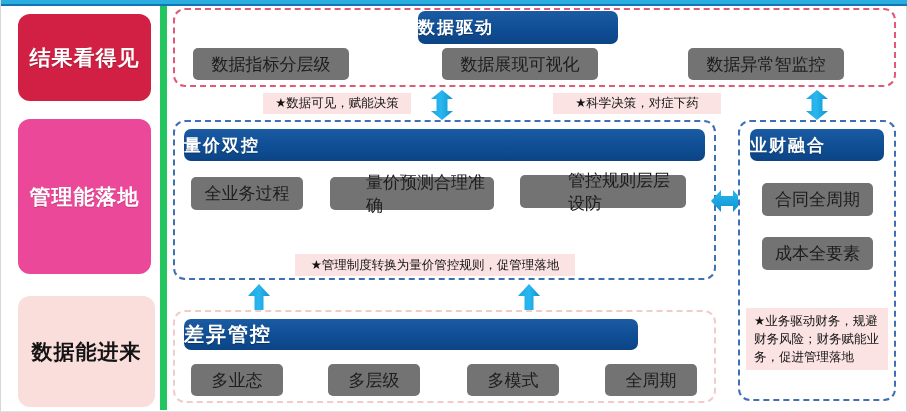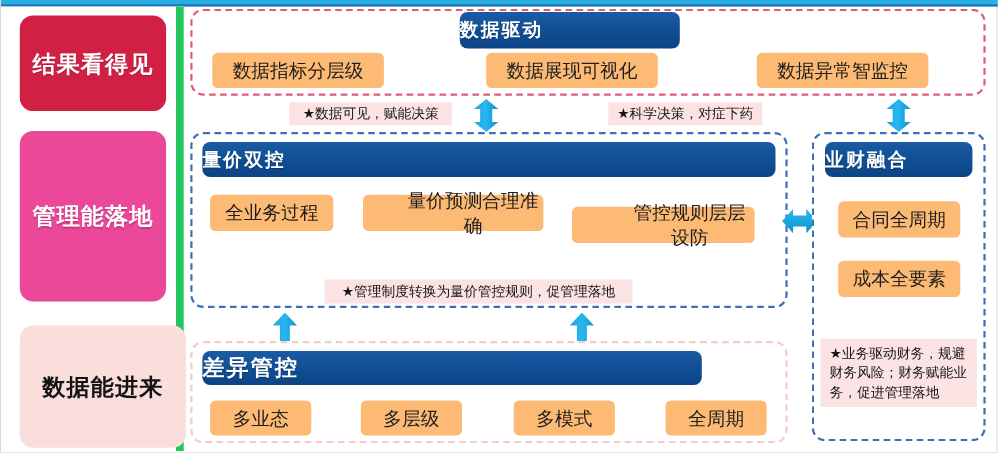--- a/index.html
+++ b/index.html
@@ -18,42 +18,42 @@
   
   .rail{position:absolute;left:0;top:6px;width:166px;height:404px;background:#fff;
         border-right:7px solid #22c55e;box-sizing:border-box;}
   .rail-box{position:absolute;left:17px;border-radius:12px;display:flex;align-items:center;
             justify-content:center;text-align:center;box-sizing:border-box;
             font-weight:bold;letter-spacing:1px;}
   .rail-red{top:8px;width:133px;height:87px;background:#d12043;color:#fff;font-size:21px;
             text-shadow:0 1px 1px rgba(0,0,0,.25);}
   .rail-cyan{top:113px;width:133px;height:155px;background:#ec4899;color:#fff;font-size:21px;
              text-shadow:0 1px 1px rgba(0,0,0,.18);}
-  .rail-pink{top:290px;width:151px;height:111px;background:#fadedb;color:#141414;font-size:21px;}
+  .rail-pink{top:290px;width:137px;height:111px;background:#fadedb;color:#141414;font-size:21px;}
 
   
   .dash{position:absolute;box-sizing:border-box;border-radius:12px;background:#fff;}
   .dash-red{border:2px dashed #e05a78;}
   .dash-blue{border:2px dashed #3f6fb5;}
   .dash-pink{border:2px dashed #f0cdc8;}
 
   #panel-top{left:172px;top:8px;width:723px;height:79px;}
   #panel-mid{left:172px;top:120px;width:543px;height:160px;}
   #panel-right{left:737px;top:120px;width:158px;height:281px;}
   #panel-bottom{left:172px;top:310px;width:543px;height:93px;}
 
   
   .navy{position:absolute;background:linear-gradient(180deg,#1b5ba3 0%,#0f4e94 55%,#0c4485 100%);
         color:#fff;font-weight:bold;border-radius:7px;display:flex;align-items:center;
         justify-content:flex-start;letter-spacing:2px;box-sizing:border-box;
         text-shadow:0 1px 1px rgba(0,0,0,.3);}
 
   
-  .chip{position:absolute;background:#fdba74;border-radius:5px;display:flex;align-items:center;
-        justify-content:center;color:#1d1d1d;box-sizing:border-box;text-align:center;}
+  .chip{position:absolute;background:#737373;border-radius:5px;display:flex;align-items:center;
+        justify-content:center;color:#1d1d1d;box-sizing:border-box;}
 
   
   .note{position:absolute;background:#fbe2e3;color:#141414;box-sizing:border-box;
         display:flex;align-items:center;justify-content:center;white-space:nowrap;}
   .note-wrap{white-space:normal;text-align:left;justify-content:flex-start;line-height:1.45;
              padding:7px 8px;}
 
   
   .arrow{position:absolute;}
   svg{display:block;}
@@ -90,21 +90,21 @@
   <div class="chip" style="left:441px;top:48px;width:156px;height:32px;font-size:17px;">
     <span>数据展现可视化</span>
   </div>
   <div class="chip" style="left:687px;top:48px;width:156px;height:32px;font-size:17px;">
     <span>数据异常智监控</span>
   </div>
 
   <div class="note" style="left:262px;top:93px;width:148px;height:21px;font-size:12.5px;">
     <span>★数据可见，赋能决策</span>
   </div>
-  <div class="note" style="left:552px;top:93px;width:140px;height:21px;font-size:12.5px;">
+  <div class="note" style="left:552px;top:93px;width:168px;height:21px;font-size:12.5px;">
     <span>★科学决策，对症下药</span>
   </div>
 
   <div class="arrow" style="left:428px;top:90px;">
     <svg width="26" height="30" viewBox="0 0 26 30">
       <defs>
         <linearGradient id="gv" x1="0" y1="0" x2="1" y2="0">
           <stop offset="0%" stop-color="#1fa3dd"></stop>
             <stop offset="45%" stop-color="#29b7ef"></stop>
           <stop offset="100%" stop-color="#0e93cf"></stop>
@@ -125,21 +125,21 @@
   <div class="navy" style="left:183px;top:129px;width:521px;height:32px;font-size:17px;font-family:Liberation Serif, serif;">
     <span>量价双控</span>
   </div>
 
   <div class="chip" style="left:190px;top:177px;width:112px;height:33px;font-size:17px;">
     <span>全业务过程</span>
   </div>
   <div class="chip" style="left:329px;top:177px;width:164px;height:33px;font-size:17px;padding-left:36px;">
     <span>量价预测合理准确</span>
   </div>
-  <div class="chip" style="left:519px;top:188px;width:166px;height:33px;font-size:17px;padding-left:48px;">
+  <div class="chip" style="left:519px;top:175px;width:166px;height:33px;font-size:17px;padding-left:48px;">
     <span>管控规则层层设防</span>
   </div>
 
   <div class="note" style="left:294px;top:254px;width:280px;height:22px;font-size:12.5px;">
     <span>★管理制度转换为量价管控规则，促管理落地</span>
   </div>
 
   <div class="arrow" style="left:710px;top:187px;">
     <svg width="32" height="28" viewBox="0 0 32 28">
       <defs>

